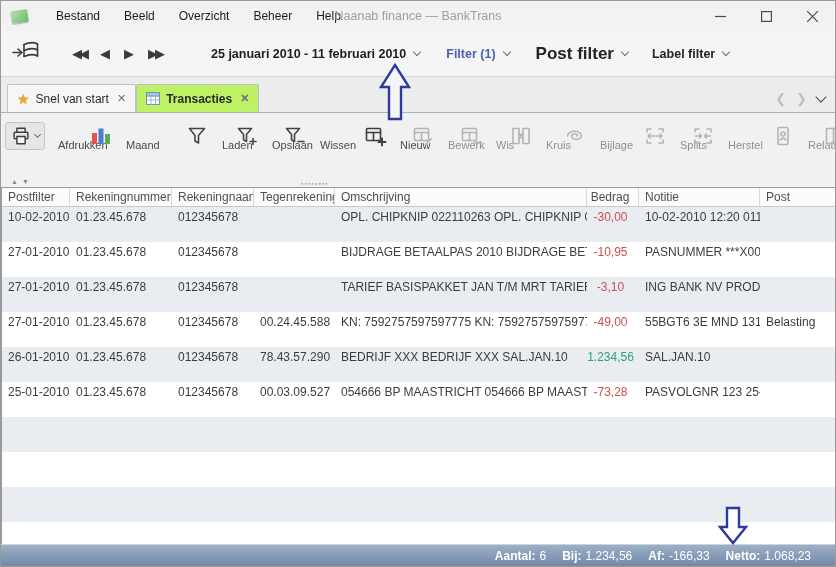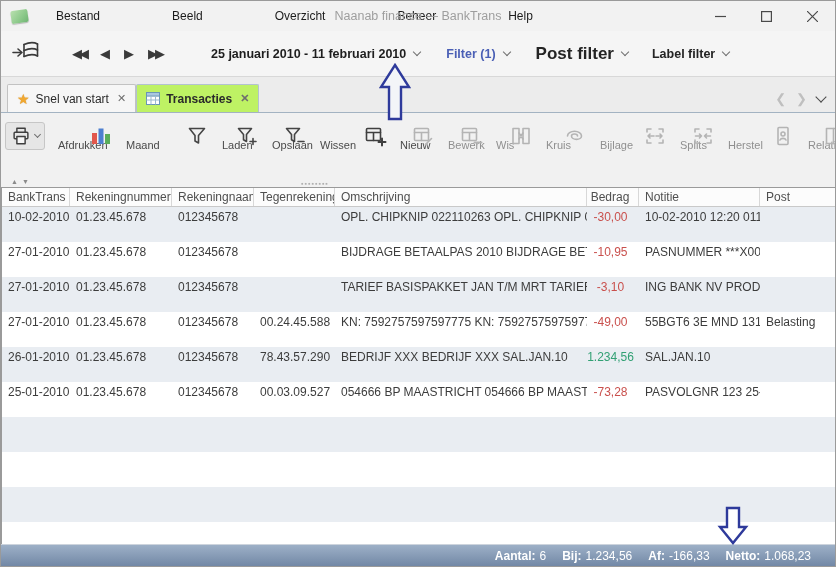--- a/index.html
+++ b/index.html
@@ -3,21 +3,21 @@
 <meta charset="utf-8">
 <style>
   * { margin:0; padding:0; box-sizing:border-box; }
   html,body { width:836px; height:567px; overflow:hidden; }
   body { font-family:"Liberation Sans", sans-serif; font-size:12px; color:#2b2b2b; background:#fff; }
   .window { position:relative; width:836px; height:567px; border:1px solid #9a9a9a; display:flex; flex-direction:column; background:#f1f1f1; overflow:hidden; }
 
   
   .titlebar { height:30px; background:#f2f2f2; display:flex; align-items:center; position:relative; flex:0 0 30px; }
   .app-icon { width:17px; height:13px; margin-left:10px; background:linear-gradient(135deg,#b9e0af 0%,#8cc98a 60%,#6fb473 100%); border-radius:2px; transform:rotate(-8deg); box-shadow:0 1px 1px rgba(0,0,0,.25); }
-  .menubar { display:flex; margin-left:16px;gap:48px; }
+  .menubar { display:flex; margin-left:16px; }
   .menu-item { padding:0 12px; line-height:30px; color:#1c1c1c; cursor:default; }
   .win-title { position:absolute; left:50%; transform:translateX(-50%); color:#9e9e9e; font-size:12.5px; white-space:nowrap; }
   .win-controls { margin-left:auto; display:flex; }
   .win-btn { width:46px; height:30px; display:flex; align-items:center; justify-content:center; color:#4a4a4a; font-size:13px; }
   .win-btn svg { display:block; }
 
   
   .navbar { height:46px; flex:0 0 46px; background:#f5f5f5; border-bottom:1px solid #d8d8d8; display:flex; align-items:center; }
   .nav-import { margin-left:10px; }
   .nav-arrows { display:flex; align-items:center; margin-left:24px; }
@@ -345,21 +345,21 @@
     </div>
   </div>
 
   <div class="splitbar">
     <span class="split-collapse">▲▼</span>
     <span class="split-dots">▪▪▪▪▪▪▪▪</span>
   </div>
 
   <div class="table-area">
     <div class="thead">
-        <div class="th c0">BankTrans</div>
+        <div class="th c0">Postfilter</div>
         <div class="th c1">Rekeningnummer</div>
         <div class="th c2">Rekeningnaam</div>
         <div class="th c3">Tegenrekening</div>
         <div class="th c4">Omschrijving</div>
         <div class="th c5">Bedrag</div>
         <div class="th c6">Notitie</div>
         <div class="th c7">Post</div>
       </div>
     <div class="tbody">
         <div class="trow striped">

